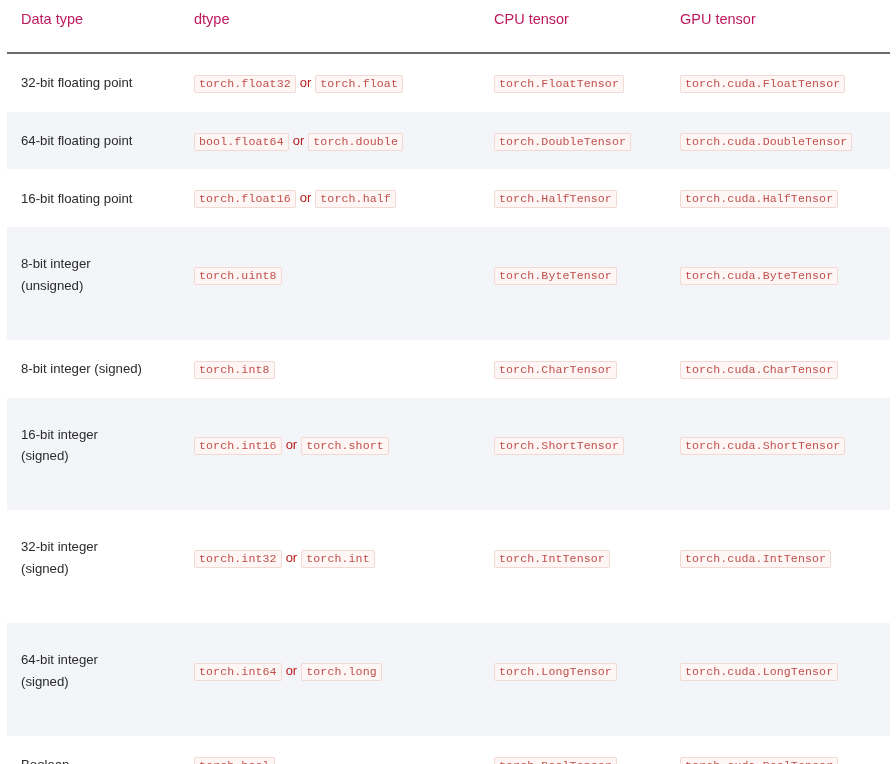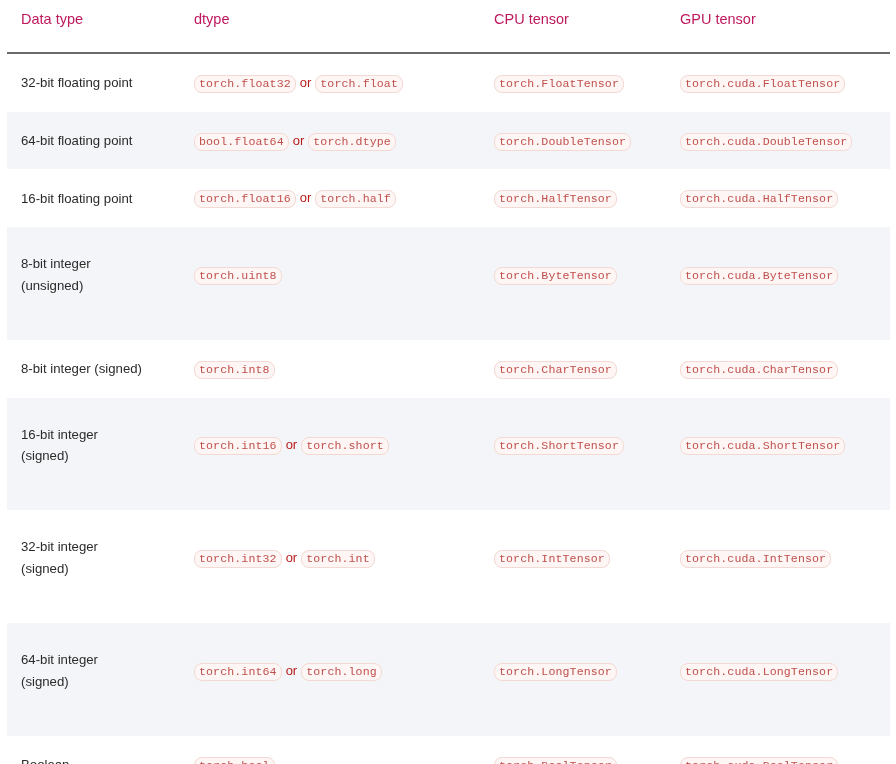--- a/index.html
+++ b/index.html
@@ -66,21 +66,21 @@
   
   tbody tr.tall td { padding-top: 26px; padding-bottom: 44px; }
   tbody tr.tall td .label { display: block; }
 
   code.tcode {
     font-family: "Liberation Mono", "DejaVu Sans Mono", monospace;
     font-size: 11.6px;
     color: #c0504d;
     background: #fdf6f4;
     border: 1px solid #f3d9d4;
-    border-radius: 8px;
+    border-radius: 2px;
     padding: 1px 4px 2px 4px;
     white-space: nowrap;
     letter-spacing: 0.1px;
   }
 
   span.orsep {
     font-size: 13px;
     color: #b91c1c;
     padding: 0 4px;
     font-family: "Liberation Sans", sans-serif;
@@ -109,21 +109,21 @@
     </thead>
     <tbody id="table-body">
         <tr class="plain">
           <td class="first"><span class="label">32-bit floating point</span></td>
           <td><code class="tcode">torch.float32</code><span class="orsep">or</span><code class="tcode">torch.float</code></td>
           <td><code class="tcode">torch.FloatTensor</code></td>
           <td><code class="tcode">torch.cuda.FloatTensor</code></td>
         </tr>
         <tr class="stripe">
           <td class="first"><span class="label">64-bit floating point</span></td>
-          <td><code class="tcode">bool.float64</code><span class="orsep">or</span><code class="tcode">torch.dtype</code></td>
+          <td><code class="tcode">bool.float64</code><span class="orsep">or</span><code class="tcode">torch.double</code></td>
           <td><code class="tcode">torch.DoubleTensor</code></td>
           <td><code class="tcode">torch.cuda.DoubleTensor</code></td>
         </tr>
         <tr class="plain">
           <td class="first"><span class="label">16-bit floating point</span></td>
           <td><code class="tcode">torch.float16</code><span class="orsep">or</span><code class="tcode">torch.half</code></td>
           <td><code class="tcode">torch.HalfTensor</code></td>
           <td><code class="tcode">torch.cuda.HalfTensor</code></td>
         </tr>
         <tr class="stripe tall">

